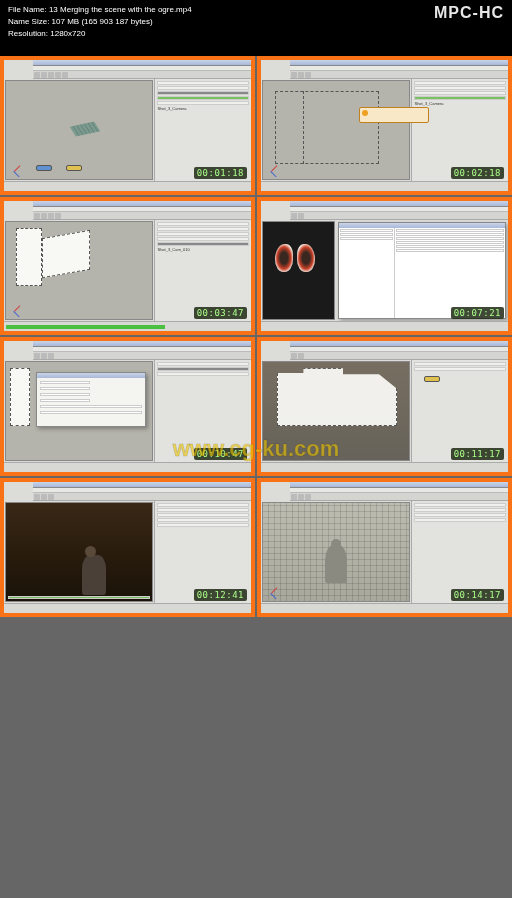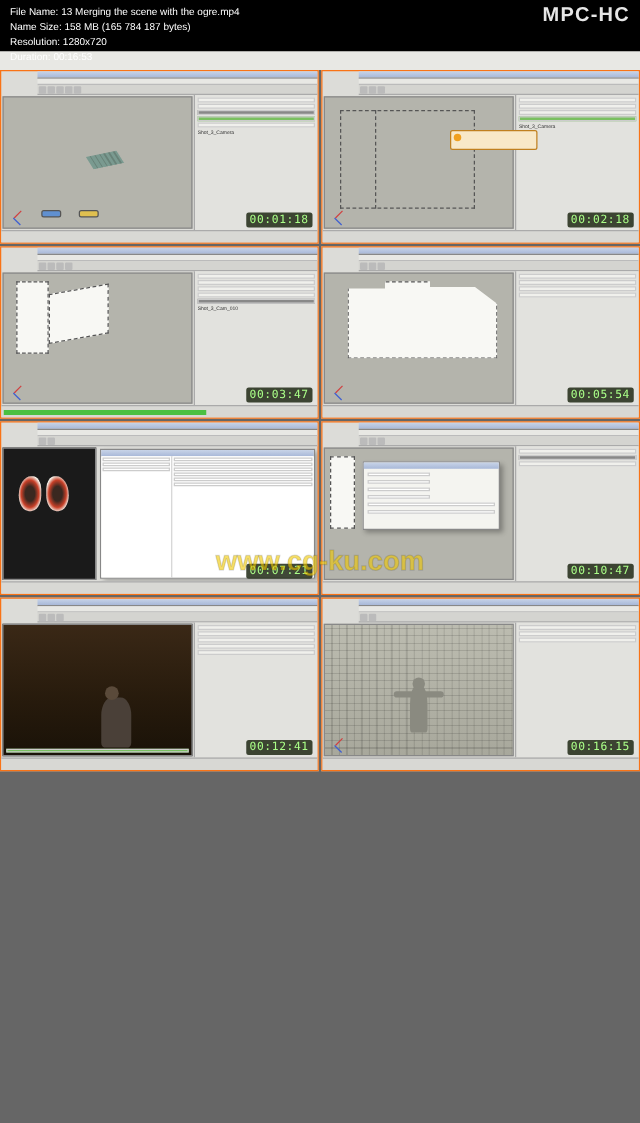--- a/index.html
+++ b/index.html
@@ -8,21 +8,21 @@
     height: 898px;
     background: #e8e8e4;
     font-family: Arial, sans-serif;
     font-size: 8px;
     overflow: hidden;
     position: relative;
   }
   .header {
     position: absolute;
     top: 0; left: 0; right: 0;
-    height: 41px;
+    height: 68px;
     background: #000;
     color: #fff;
     padding: 4px 8px;
     display: flex;
     justify-content: space-between;
   }
   .file-meta { line-height: 12px; }
   .app-brand {
     font-size: 16px;
     font-weight: bold;
@@ -35,21 +35,21 @@
     display: grid;
     grid-template-columns: 1fr 1fr;
     grid-template-rows: repeat(7, 1fr);
     gap: 2px;
     background: #666;
   }
   .thumb {
     background: #dcdcd8;
     position: relative;
     overflow: hidden;
-    border: 1px solid #f97316;
+    border: 4px solid #f97316;
     padding-left: 29px;
   }
   .thumb-titlebar {
     height: 6px;
     background: linear-gradient(#c8d4e8, #a8b8d8);
     border-bottom: 1px solid #888;
   }
   .thumb-menubar {
     height: 5px;
     background: #e8e8e4;
@@ -231,23 +231,22 @@
   }
   .compass::before { background: #d04040; transform: rotate(-45deg); }
   .compass::after { background: #4060d0; transform: rotate(45deg); }
 </style>
 </head>
 <body>
 
 <div class="header">
   <div class="file-meta">
     <div><span>File Name:</span> <span>13 Merging the scene with the ogre.mp4</span></div>
-    <div><span>Name Size:</span> <span>158 MB (165 784 187 bytes)</span></div>
+    <div><span>Name Size:</span> <span>107 MB (165 903 187 bytes)</span></div>
     <div><span>Resolution:</span> <span>1280x720</span></div>
-    <div><span>Duration:</span> <span>00:16:53</span></div>
   </div>
   <div class="app-brand">MPC-HC</div>
 </div>
 
 <div class="watermark">www.cg-ku.com</div>
 
 <div class="grid" style="grid-template-rows: repeat(6, 1fr);">
 
   <div class="thumb">
     <div class="thumb-titlebar"></div>
@@ -331,43 +330,20 @@
           <div class="panel-row dark"></div>
         <div style="font-size:4px;color:#333;">Shot_3_Cam_010</div>
       </div>
     </div>
     <div class="bottom-bar">
       <div class="progress-green"></div>
     </div>
     <div class="timecode">00:03:47</div>
   </div>
 
-  <div class="thumb">
-    <div class="thumb-titlebar"></div>
-    <div class="thumb-menubar"></div>
-    <div class="thumb-toolbar">
-        <div class="tb-icon"></div>
-        <div class="tb-icon"></div>
-        <div class="tb-icon"></div>
-      </div>
-    <div class="thumb-body">
-      <div class="viewport">
-        <div class="wall-shape" style="left:18px;top:6px;width:120px;height:62px;clip-path:polygon(0 10%,25% 10%,25% 0,55% 0,55% 8%,85% 8%,100% 30%,100% 100%,0 100%);"></div>
-        <div class="compass"></div>
-      </div>
-      <div class="side-panel">
-        <div class="panel-row"></div>
-          <div class="panel-row"></div>
-          <div class="panel-row"></div>
-          <div class="panel-row"></div>
-      </div>
-    </div>
-    <div class="bottom-bar"></div>
-    <div class="timecode">00:05:54</div>
-  </div>
 
   <div class="thumb">
     <div class="thumb-titlebar"></div>
     <div class="thumb-menubar"></div>
     <div class="thumb-toolbar">
         <div class="tb-icon"></div>
         <div class="tb-icon"></div>
       </div>
     <div class="thumb-body">
       <div class="viewport dark" style="flex:0.6">
@@ -426,20 +402,41 @@
       <div class="side-panel">
         <div class="panel-row"></div>
           <div class="panel-row dark"></div>
           <div class="panel-row"></div>
       </div>
     </div>
     <div class="bottom-bar"></div>
     <div class="timecode">00:10:47</div>
   </div>
 
+  <div class="thumb">
+    <div class="thumb-titlebar"></div>
+    <div class="thumb-menubar"></div>
+    <div class="thumb-toolbar">
+        <div class="tb-icon"></div>
+        <div class="tb-icon"></div>
+      </div>
+    <div class="thumb-body">
+      <div class="viewport">
+        <div class="room-bg" style="opacity:.5"></div>
+        <div class="wall-shape" style="left:14px;top:6px;width:120px;height:58px;clip-path:polygon(0 8%,22% 8%,22% 0,55% 0,55% 10%,85% 10%,100% 35%,100% 100%,0 100%);opacity:.95;"></div>
+      </div>
+      <div class="side-panel">
+        <div class="panel-row"></div>
+          <div class="panel-row"></div>
+        <div class="node-box yellow" style="position:relative;left:10px;top:4px;"></div>
+      </div>
+    </div>
+    <div class="bottom-bar"></div>
+    <div class="timecode">00:11:17</div>
+  </div>
 
   <div class="thumb">
     <div class="thumb-titlebar"></div>
     <div class="thumb-menubar"></div>
     <div class="thumb-toolbar">
         <div class="tb-icon"></div>
         <div class="tb-icon"></div>
         <div class="tb-icon"></div>
       </div>
     <div class="thumb-body">
@@ -455,39 +452,40 @@
           <div class="panel-row"></div>
           <div class="panel-row"></div>
           <div class="panel-row"></div>
       </div>
     </div>
     <div class="bottom-bar"></div>
     <div class="timecode">00:12:41</div>
   </div>
 
 
-
-  <div class="thumb">
-    <div class="thumb-titlebar"></div>
-    <div class="thumb-menubar"></div>
-    <div class="thumb-toolbar">
+  <div class="thumb">
+    <div class="thumb-titlebar"></div>
+    <div class="thumb-menubar"></div>
+    <div class="thumb-toolbar">
+        <div class="tb-icon"></div>
         <div class="tb-icon"></div>
         <div class="tb-icon"></div>
       </div>
     <div class="thumb-body">
       <div class="viewport">
         <div class="grid-floor"></div>
-        <div class="char-blob" style="background:#8a8a80;width:14px;"></div>
+        <div class="char-blob" style="background:#8a8a80;"></div>
         <div class="char-head" style="background:#8a8a80;"></div>
-        <div style="position:absolute;left:50%;bottom:46px;transform:translateX(-50%);width:40px;height:5px;background:#8a8a80;border-radius:3px;"></div>
         <div class="compass"></div>
       </div>
       <div class="side-panel">
         <div class="panel-row"></div>
           <div class="panel-row"></div>
           <div class="panel-row"></div>
-      </div>
-    </div>
-    <div class="bottom-bar"></div>
-    <div class="timecode">00:16:15</div>
-  </div>
+          <div class="panel-row"></div>
+      </div>
+    </div>
+    <div class="bottom-bar"></div>
+    <div class="timecode">00:14:17</div>
+  </div>
+
 
 </div>
 
 </body></html>

